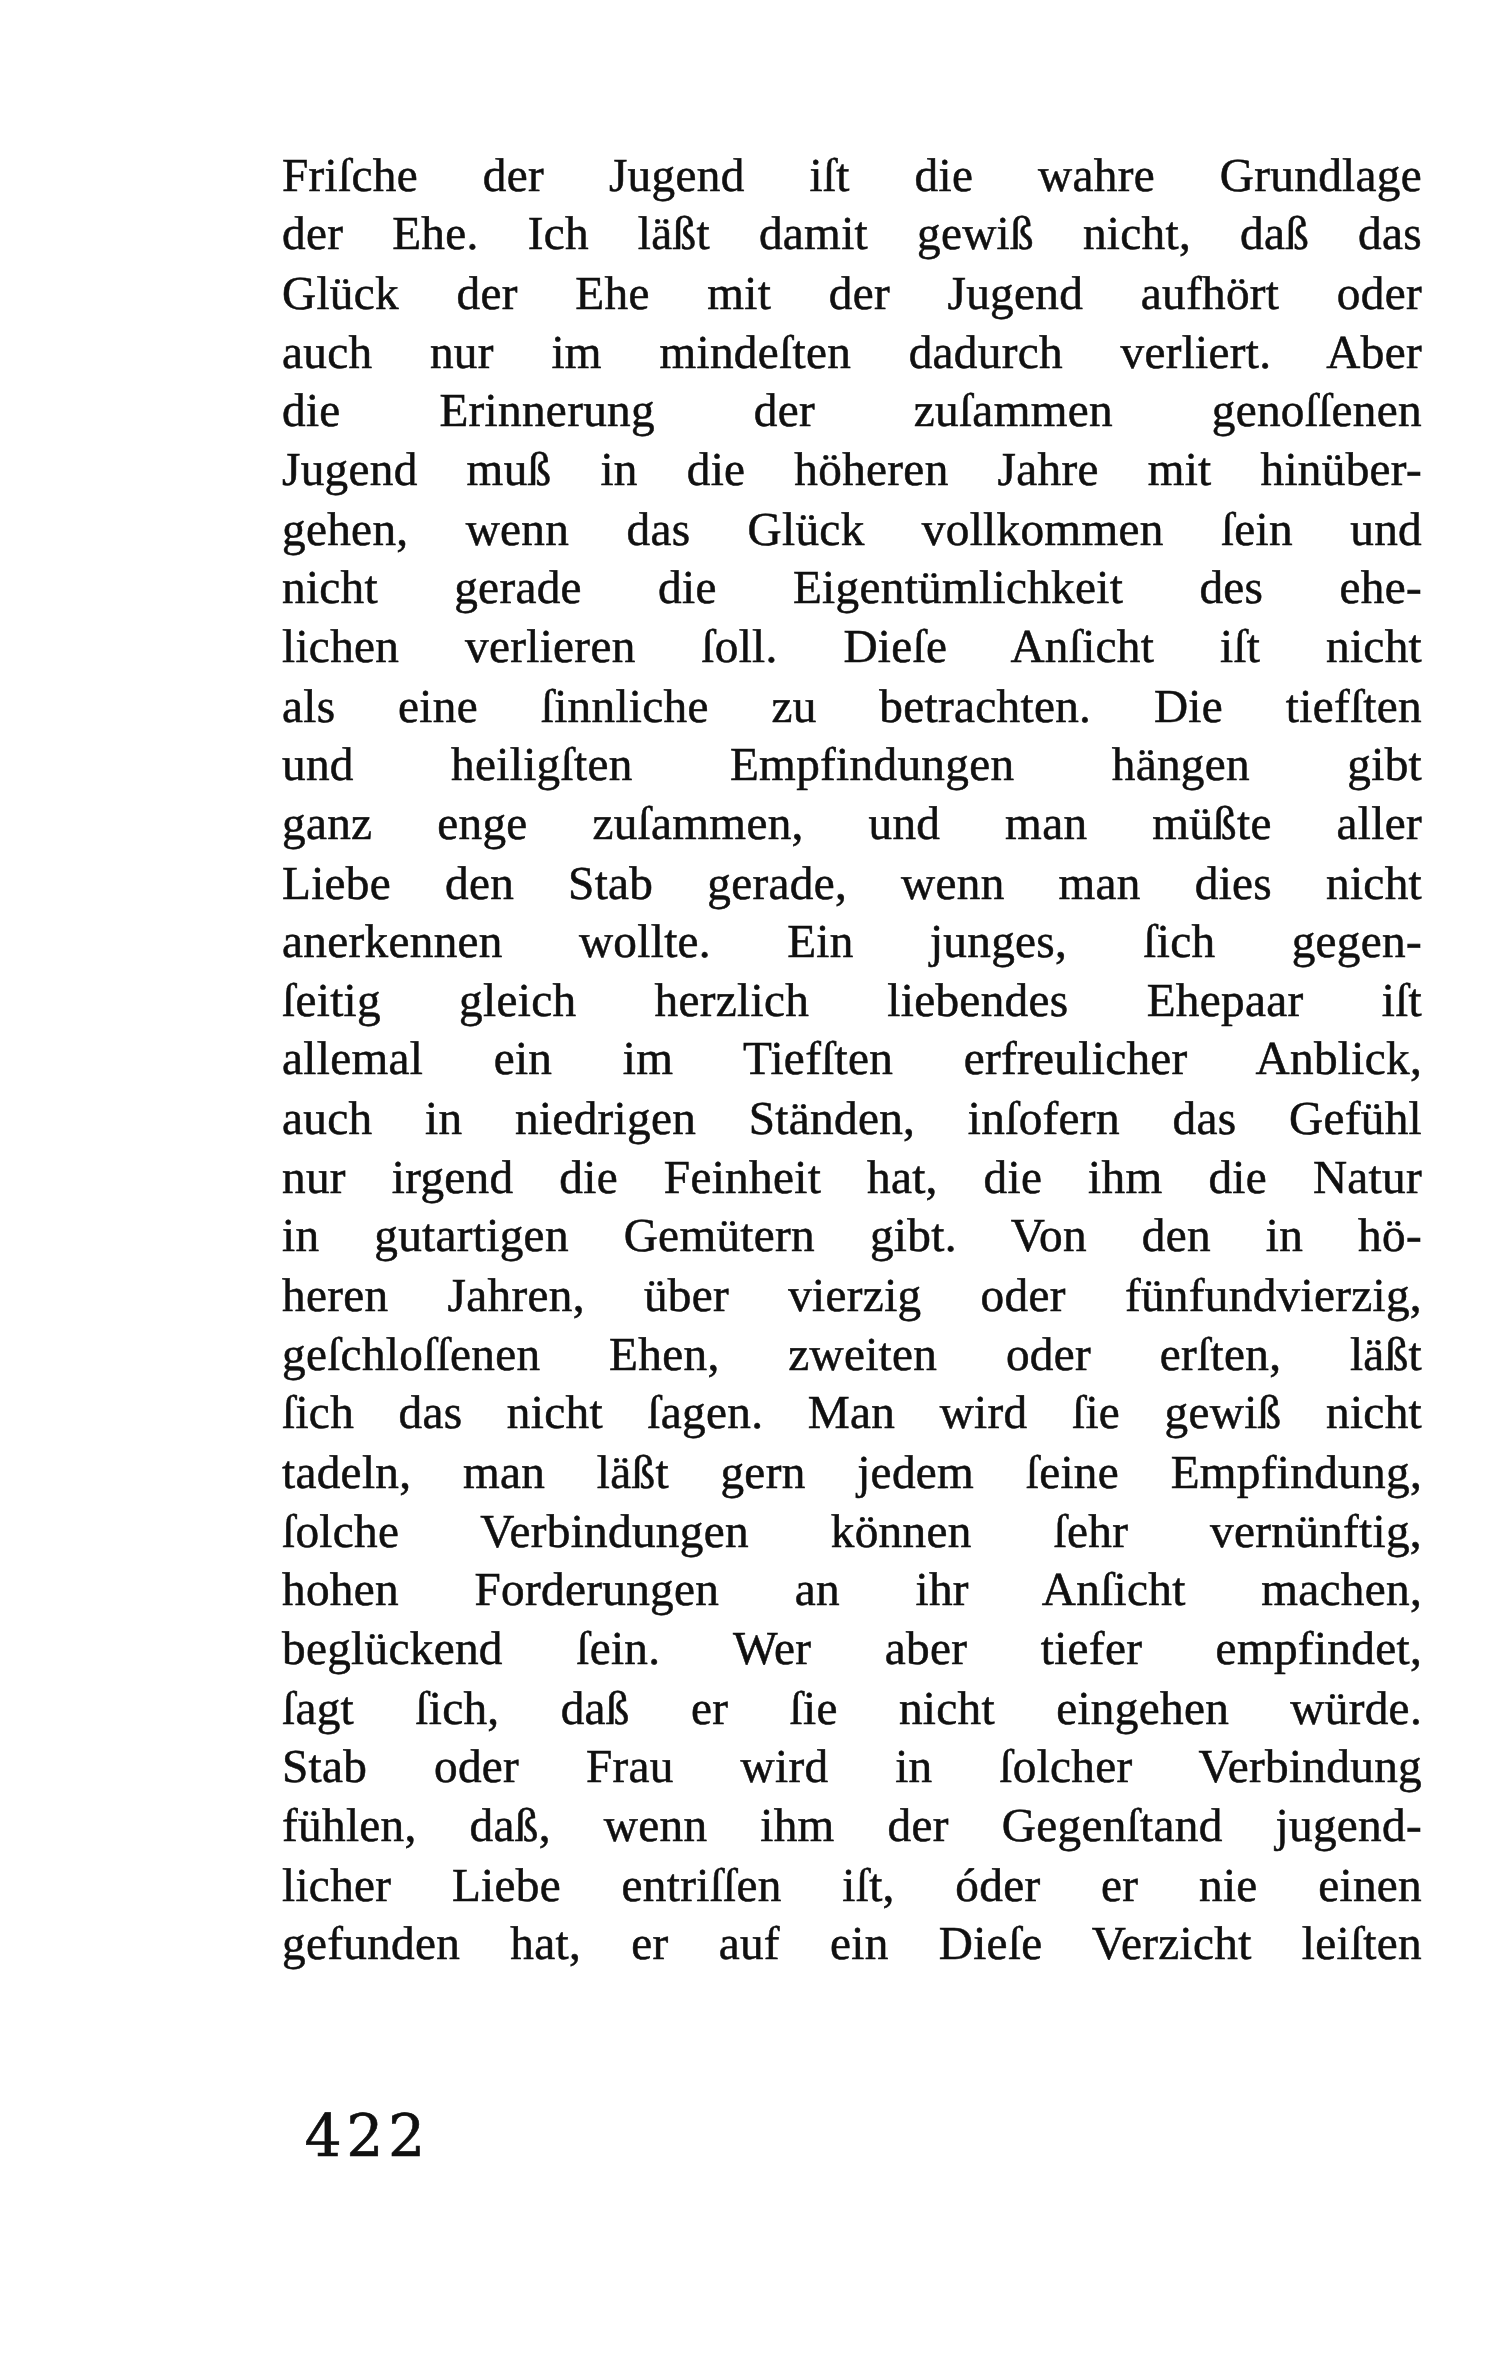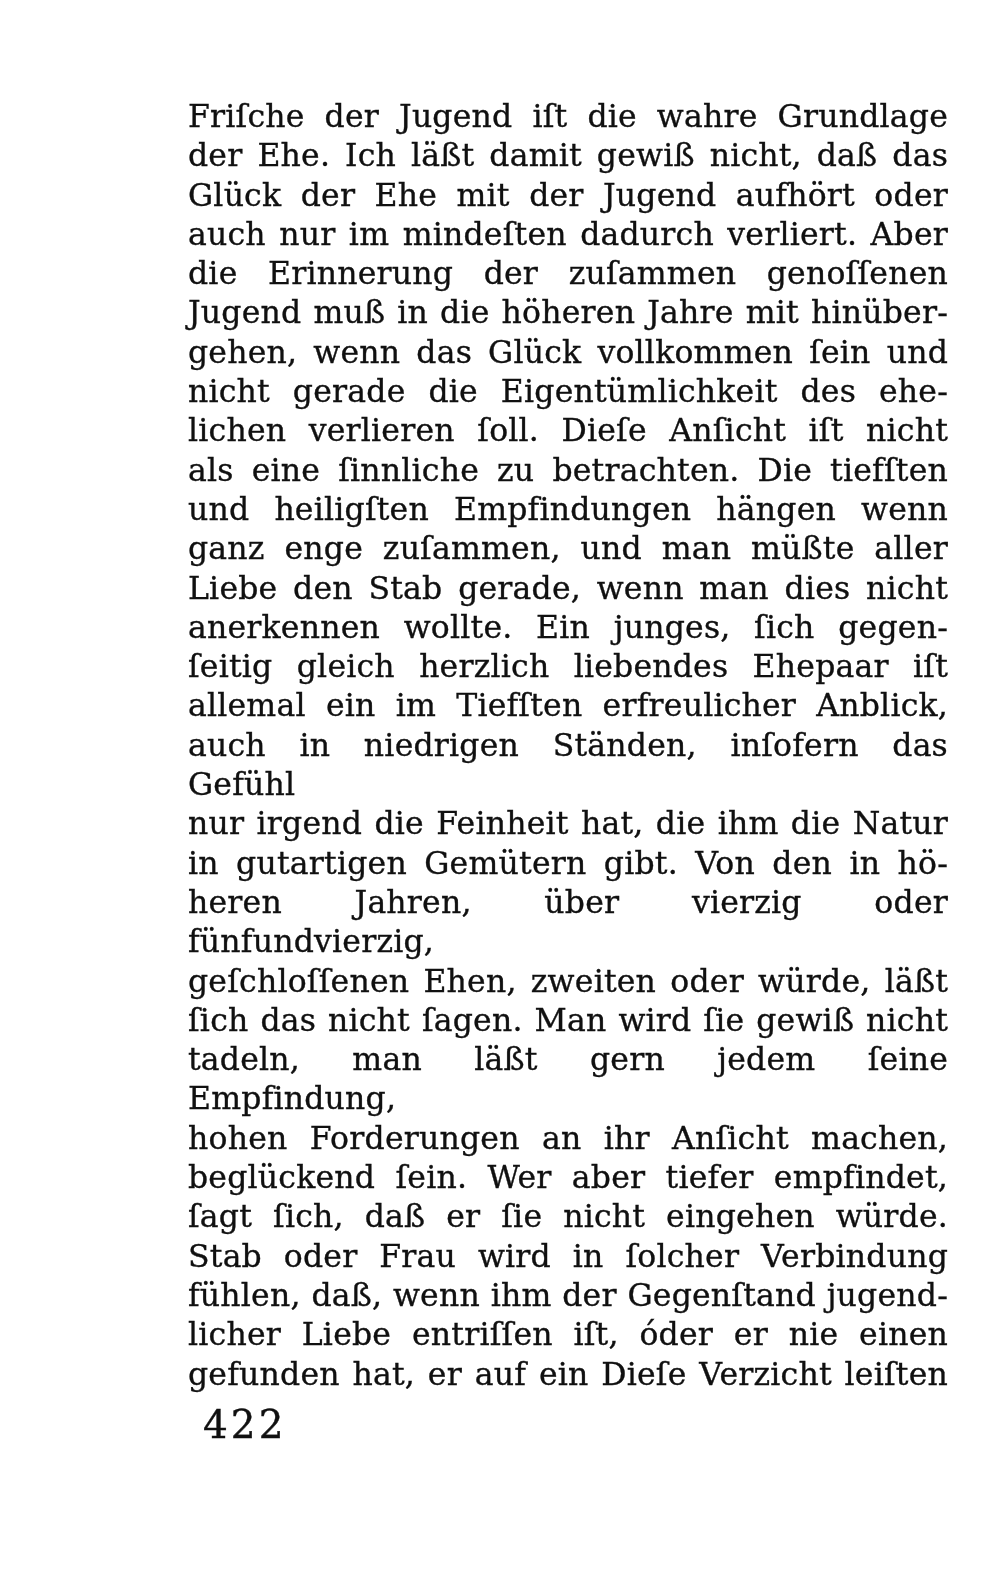--- a/index.html
+++ b/index.html
@@ -14,20 +14,21 @@
     background: #ffffff;
     color: #101010;
     font-family: "DejaVu Serif", serif;
     overflow: hidden;
   }
   .text-block {
     position: absolute;
     left: 188px;
     top: 97px;
     width: 760px;
+    font-family: Liberation Serif, serif;
   }
   .line {
     font-size: 31.5px;
     line-height: 39.3px;
     letter-spacing: 0.2px;
     text-align: justify;
     text-align-last: justify;
     white-space: normal;
     -webkit-text-stroke: 0.35px #101010;
   }
@@ -48,33 +49,34 @@
       <div class="line">Friſche der Jugend iſt die wahre Grundlage</div>
       <div class="line">der Ehe. Ich läßt damit gewiß nicht, daß das</div>
       <div class="line">Glück der Ehe mit der Jugend aufhört oder</div>
       <div class="line">auch nur im mindeſten dadurch verliert. Aber</div>
       <div class="line">die Erinnerung der zuſammen genoſſenen</div>
       <div class="line">Jugend muß in die höheren Jahre mit hinüber-</div>
       <div class="line">gehen, wenn das Glück vollkommen ſein und</div>
       <div class="line">nicht gerade die Eigentümlichkeit des ehe-</div>
       <div class="line">lichen verlieren ſoll. Dieſe Anſicht iſt nicht</div>
       <div class="line">als eine ſinnliche zu betrachten. Die tiefſten</div>
-      <div class="line">und heiligſten Empfindungen hängen wenn</div>
+      <div class="line">und heiligſten Empfindungen hängen gibt</div>
       <div class="line">ganz enge zuſammen, und man müßte aller</div>
       <div class="line">Liebe den Stab gerade, wenn man dies nicht</div>
       <div class="line">anerkennen wollte. Ein junges, ſich gegen-</div>
       <div class="line">ſeitig gleich herzlich liebendes Ehepaar iſt</div>
       <div class="line">allemal ein im Tiefſten erfreulicher Anblick,</div>
       <div class="line">auch in niedrigen Ständen, inſofern das Gefühl</div>
       <div class="line">nur irgend die Feinheit hat, die ihm die Natur</div>
       <div class="line">in gutartigen Gemütern gibt. Von den in hö-</div>
       <div class="line">heren Jahren, über vierzig oder fünfundvierzig,</div>
-      <div class="line">geſchloſſenen Ehen, zweiten oder würde, läßt</div>
+      <div class="line">geſchloſſenen Ehen, zweiten oder erſten, läßt</div>
       <div class="line">ſich das nicht ſagen. Man wird ſie gewiß nicht</div>
       <div class="line">tadeln, man läßt gern jedem ſeine Empfindung,</div>
+      <div class="line">ſolche Verbindungen können ſehr vernünftig,</div>
       <div class="line">hohen Forderungen an ihr Anſicht machen,</div>
       <div class="line">beglückend ſein. Wer aber tiefer empfindet,</div>
       <div class="line">ſagt ſich, daß er ſie nicht eingehen würde.</div>
       <div class="line">Stab oder Frau wird in ſolcher Verbindung</div>
       <div class="line">fühlen, daß, wenn ihm der Gegenſtand jugend-</div>
       <div class="line">licher Liebe entriſſen iſt, óder er nie einen</div>
       <div class="line">gefunden hat, er auf ein Dieſe Verzicht leiſten</div>
     </div>
   <div class="page-number">422</div>
 </div>

